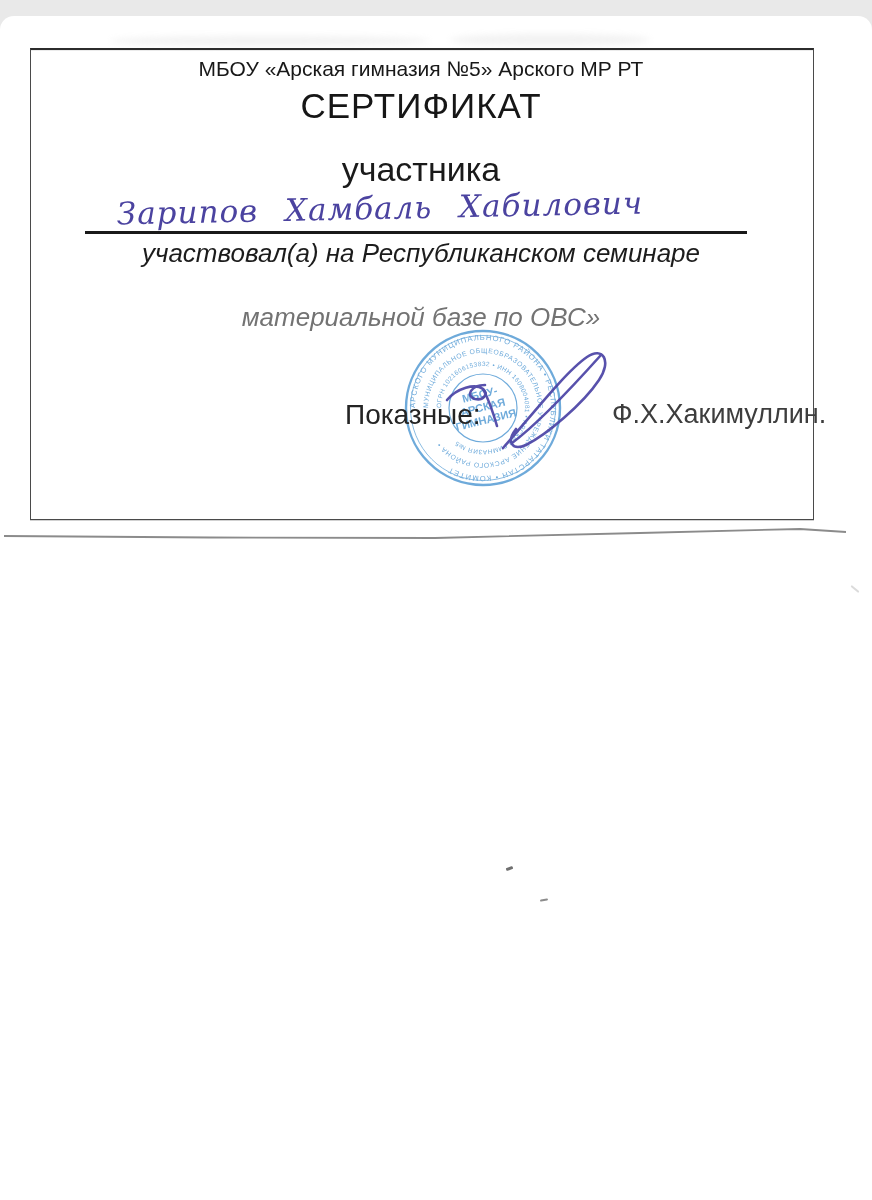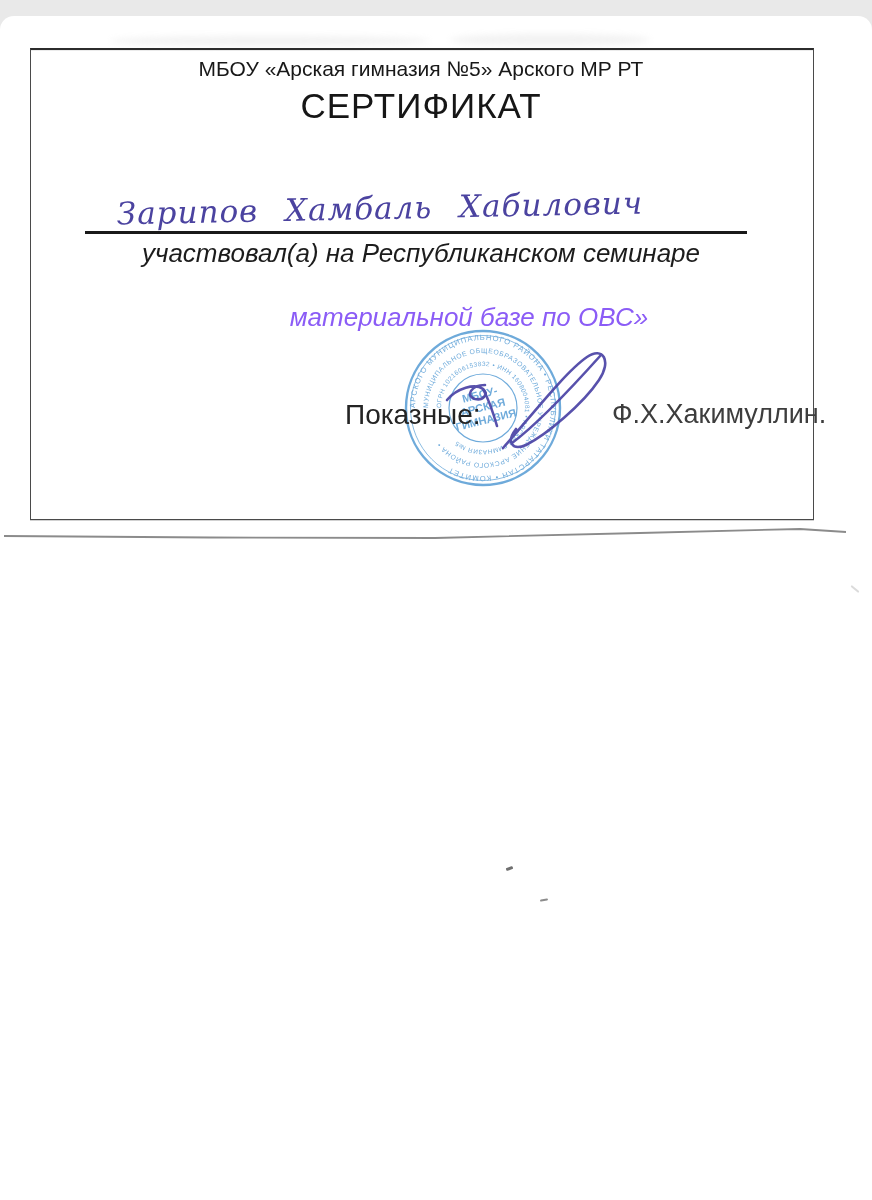--- a/index.html
+++ b/index.html
@@ -25,21 +25,21 @@
   .recipient {
     position:absolute; left:100px; top:174px; width:560px; text-align:center;
     font-family:"DejaVu Serif", serif; font-style:italic;
     font-size:31px; color:#4b43a0; word-spacing:16px; letter-spacing:1px;
     transform:rotate(-1.2deg); white-space:nowrap;
   }
   .name-rule { position:absolute; left:85px; top:215px; width:662px; height:3px; background:#191919; }
 
   .body1 { top:222px; font-size:26px; color:#1c1c1c;font-style:italic; }
   .body2 { top:254px; font-size:26px; color:#1c1c1c; }
-  .body3 { top:286px; font-size:26px; color:#8b5cf6; font-style:italic;padding-left:48px; }
+  .body3 { top:286px; font-size:26px; color:#737373; font-style:italic; }
   .it { font-style:italic; }
   .up { font-style:normal; }
 
   .director-label { position:absolute; left:345px; top:383px; font-size:28px; color:#242424; white-space:nowrap; }
   .director-name  { position:absolute; left:612px; top:383px; font-size:27px; color:#3d3d3d; white-space:nowrap; }
   .date-line      { position:absolute; left:344px; top:442px; font-size:28px; color:#242424; white-space:nowrap; }
 
   .stamp { position:absolute; left:402px; top:312px; width:162px; height:160px; opacity:.88; }
   .stamp text { fill:#5b9fd6; }
   .signature { position:absolute; left:433px; top:318px; width:185px; height:135px; }
@@ -52,20 +52,21 @@
 
 <div class="page">
 
   <div class="smudge" style="left:110px; top:20px; width:320px; height:10px;"></div>
   <div class="smudge" style="left:450px; top:18px; width:200px; height:12px;"></div>
 
   <div class="cert-frame"></div>
 
   <div class="cline school-header">МБОУ «Арская гимназия №5» Арского МР РТ</div>
   <div class="cline title">СЕРТИФИКАТ</div>
+  <div class="cline subtitle">участника</div>
 
   <div class="recipient">Зарипов  Хамбаль  Хабилович</div>
   <div class="name-rule"></div>
 
   <div class="cline body1">участвовал(а) на Республиканском семинаре</div>
   <div class="cline body3">материальной базе по ОВС»</div>
 
   <svg class="stamp" viewBox="0 0 160 160">
     <defs>
       <path id="rOuter" d="M 12,80 A 68,68 0 1 1 148,80 A 68,68 0 1 1 12,80"></path>

